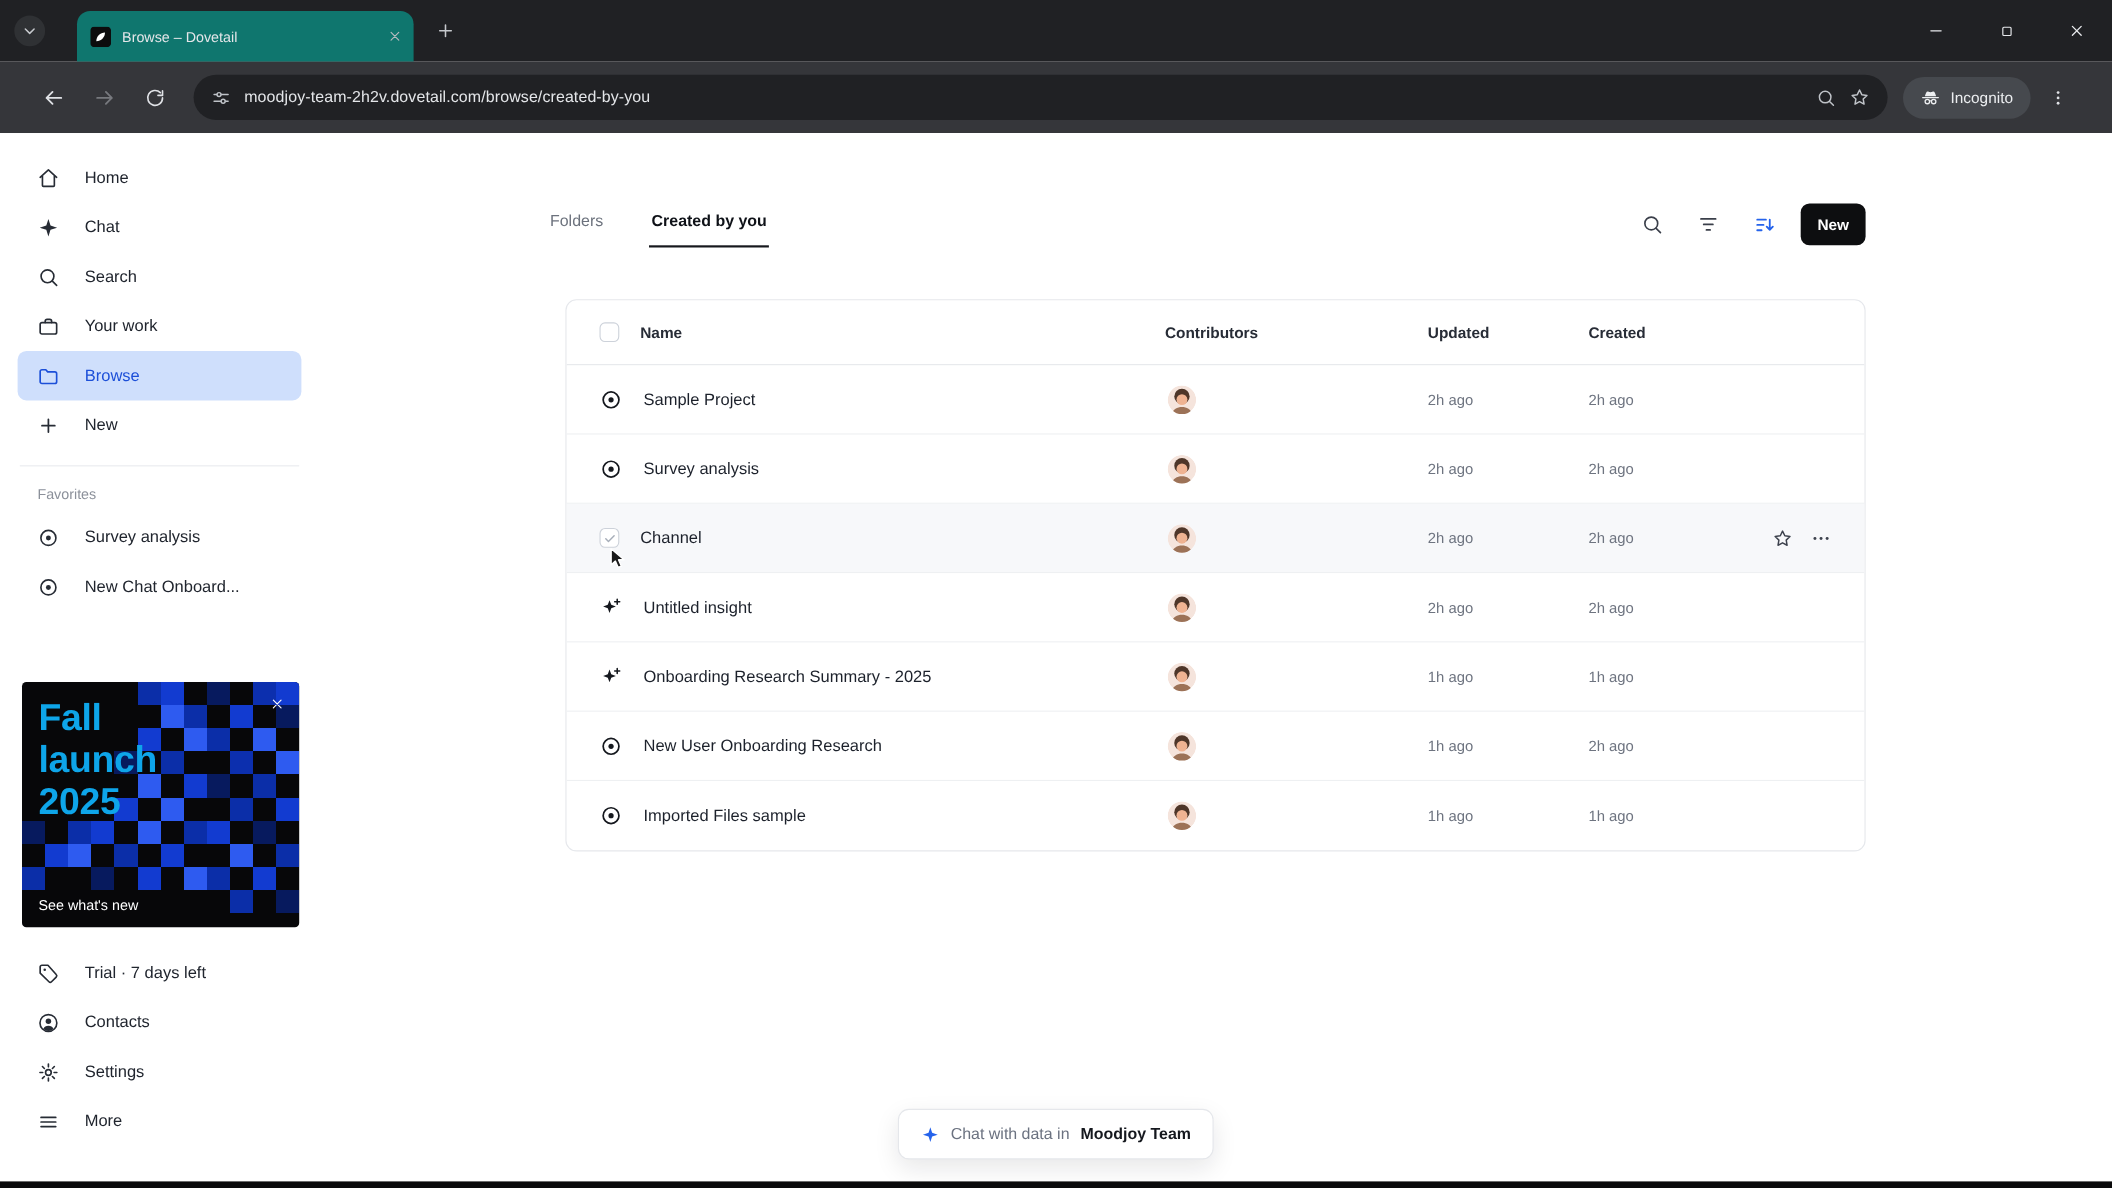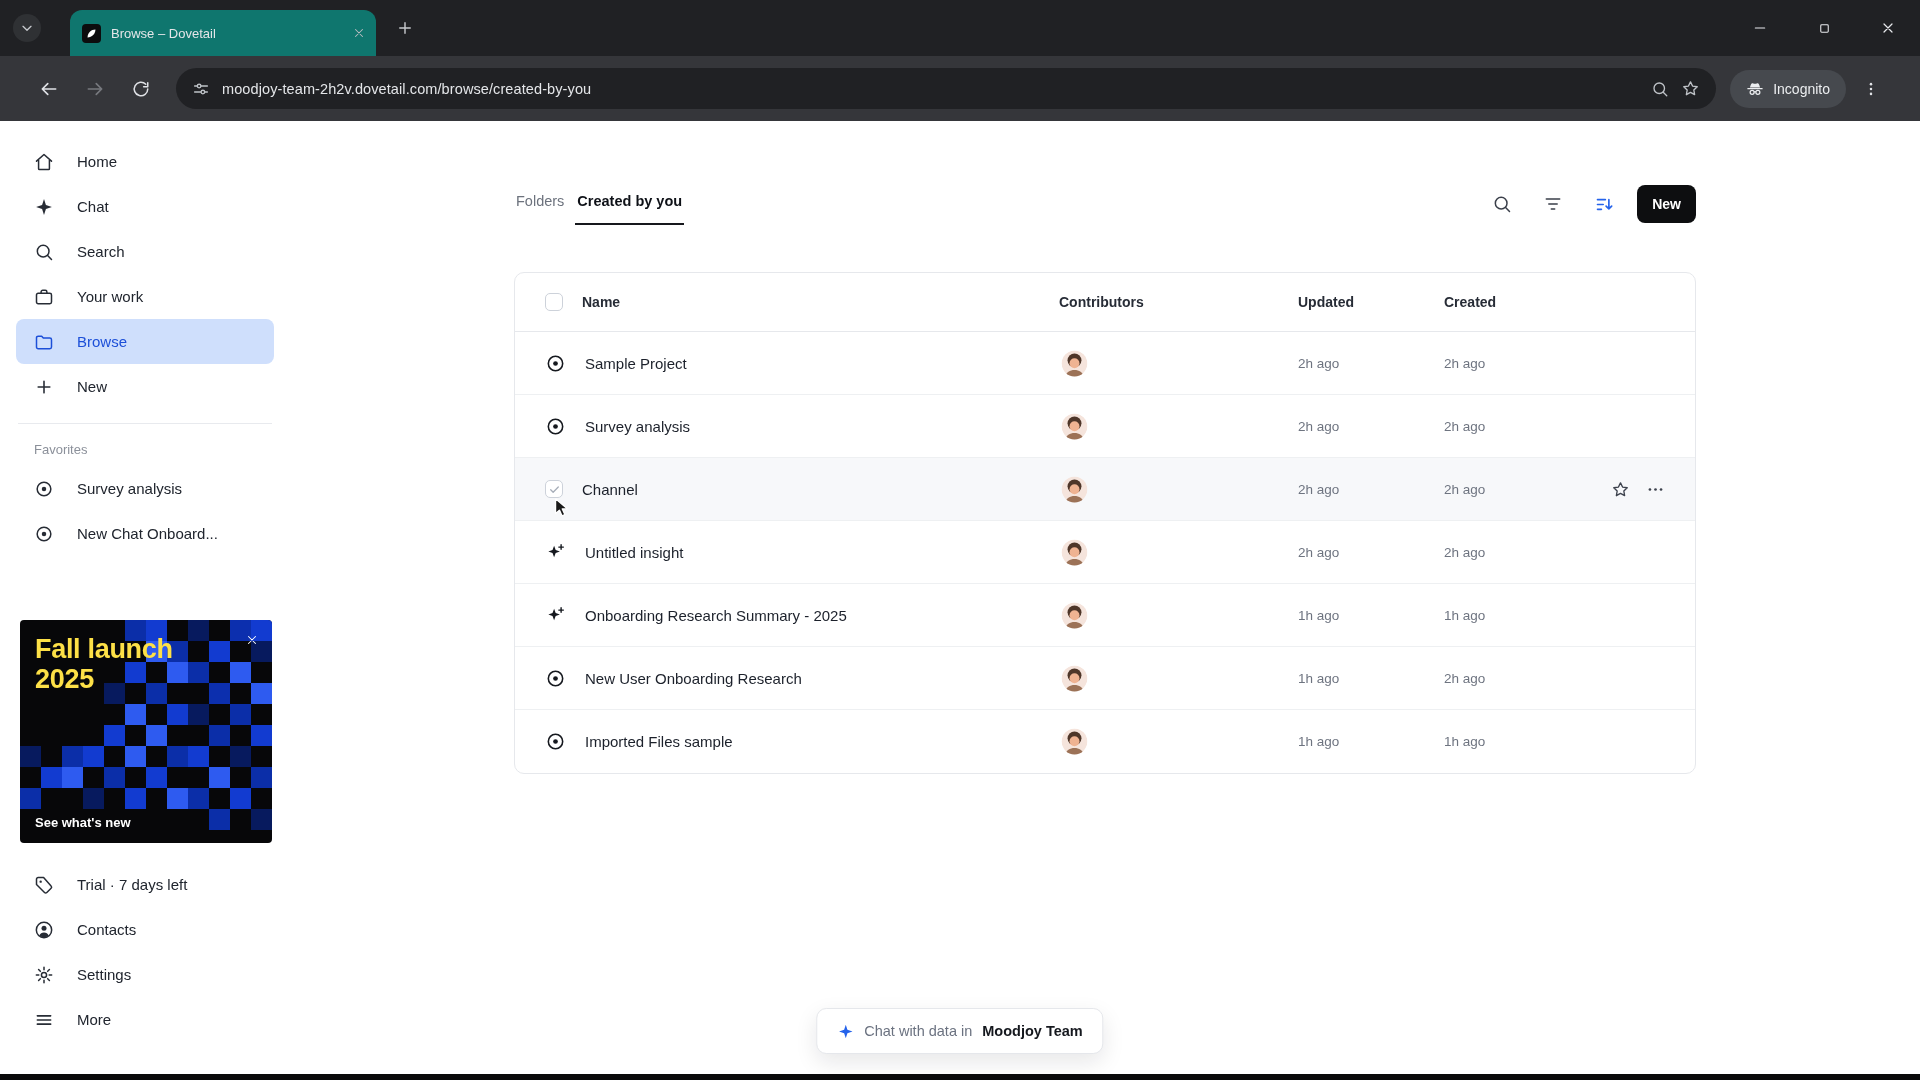--- a/index.html
+++ b/index.html
@@ -40,31 +40,31 @@
   .side-item { height:45px; margin:0 16px; border-radius:8px; display:flex; align-items:center;
     gap:23px; padding:0 10px 0 18px; font-size:15px; font-weight:500; color:#20252e; cursor:pointer; }
   .side-item .ic { color:#272c35; }
   .side-item.active { background:#cfdffc; color:#1c4fd8; }
   .side-item.active .ic { color:#1c4fd8; }
   .side-divider { height:1px; background:#e8eaee; margin:14px 18px 10px 18px; }
   .fav-label { font-size:13px; color:#8b909a; padding:8px 0 9px 34px; }
 
   .promo { position:relative; margin:64px 0 0 20px; width:252px; height:223px; background:#070709;
     border-radius:4px; overflow:hidden; cursor:pointer; }
-  .promo-title { position:absolute; left:15px; top:14px; width:140px; color:#fde047; font-size:27px;
+  .promo-title { position:absolute; left:15px; top:14px; width:140px; color:#0ea5e9; font-size:34px;
     line-height:1.12; font-weight:700; letter-spacing:-.3px; }
-  .promo-link { position:absolute; left:15px; bottom:13px; color:#fff; font-size:13px; font-weight:700; }
+  .promo-link { position:absolute; left:15px; bottom:13px; color:#fff; font-size:13px; font-weight:400; }
   .promo-close { position:absolute; right:9px; top:9px; width:22px; height:22px; color:#fff;
     display:flex; align-items:center; justify-content:center; background:transparent; border:none; cursor:pointer; }
   .promo-pixels { position:absolute; inset:0; }
 
   .side-footer { margin-top:19px; }
 
   .main { position:relative; flex:1; background:#fff; }
-  .tabs-row { position:absolute; left:224px; top:72px; display:flex; gap:9px; }
+  .tabs-row { position:absolute; left:208px; top:72px; display:flex; gap:40px; }
   .vtab { font-size:14.5px; color:#6c727d; font-weight:500; padding:0 2px 14px 2px; border-bottom:2.5px solid transparent; cursor:pointer; }
   .vtab.active { color:#0e1117; font-weight:700; border-bottom-color:#16181d; }
   .view-actions { position:absolute; right:224px; top:64px; display:flex; align-items:center; gap:15px; }
   .act-ic { width:36px; height:36px; display:flex; align-items:center; justify-content:center; color:#3a3f4a; cursor:pointer; }
   .act-ic.accent { color:#2563eb; }
   .btn-new { height:38px; padding:0 15px; background:#0d0e10; color:#fff; font-size:14px; font-weight:600;
     border:none; border-radius:8px; cursor:pointer; font-family:inherit; }
 
   .table-card { position:absolute; left:224px; top:151px; width:1182px; border:1px solid #e6e8ec;
     border-radius:10px; background:#fff; overflow:hidden; }

